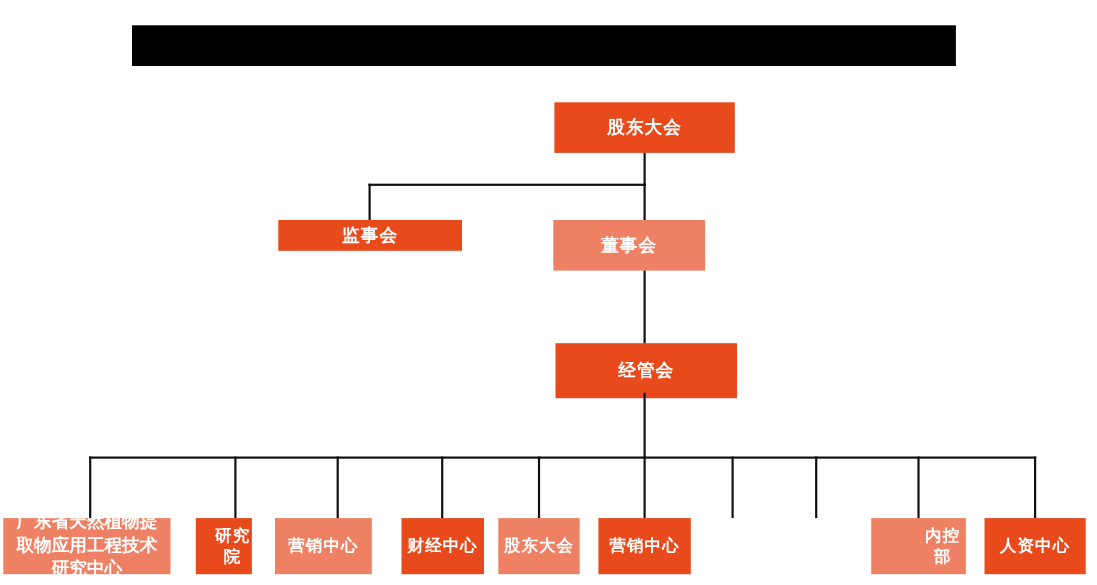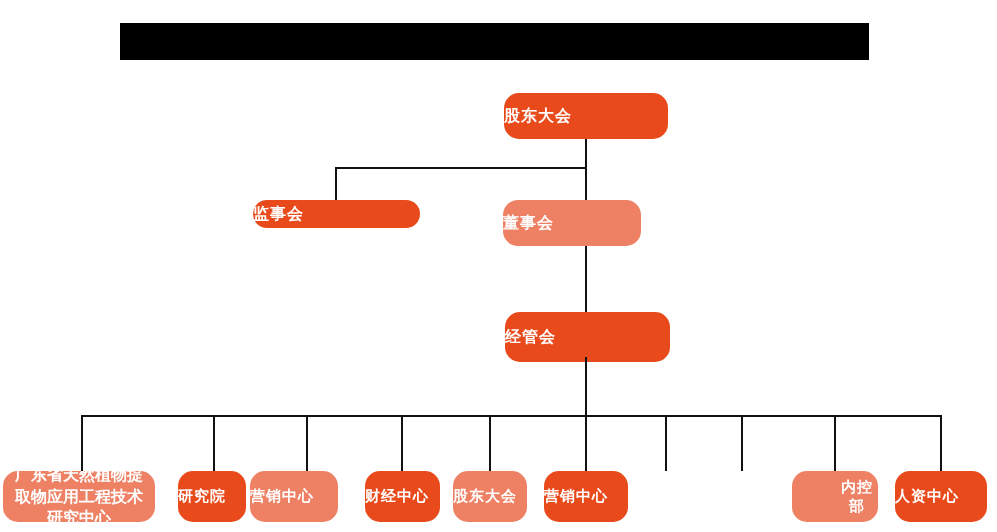--- a/index.html
+++ b/index.html
@@ -10,37 +10,36 @@
     font-family:"Liberation Sans","DejaVu Sans",sans-serif;
     overflow:hidden;
   }
   .redaction{
     position:absolute;
     left:120px;top:23px;width:749px;height:37px;
     background:var(--redaction,#000);
   }
   .node{
     position:absolute;
-    display:flex;align-items:center;
+    display:flex;align-items:center;justify-content:center;
     color:var(--text,#fff);
     font-size:16px;font-weight:700;
     letter-spacing:1px;
     text-align:center;
     box-sizing:border-box;
-    border-radius:15px;
   }
   .node.primary{background:var(--primary,#e84a1b);}
   .node.secondary{background:var(--secondary,#ee8164);}
   .n-root{left:504px;top:93px;width:164px;height:46px;}
   .n-supervisory{left:253px;top:200px;width:167px;height:28px;}
   .n-board{left:503px;top:200px;width:138px;height:46px;}
   .n-mgmt{left:505px;top:312px;width:165px;height:50px;}
   .dept{top:471px;height:51px;font-size:15px;}
   .d1{left:3px;width:152px;font-size:16px;font-weight:700;line-height:1.35;letter-spacing:0;padding:0 6px;}
-  .d2{left:178px;width:68px;}
+  .d2{left:178px;width:51px;padding-left:16px;}
   .d3{left:250px;width:88px;}
   .d4{left:365px;width:75px;}
   .d5{left:453px;width:74px;}
   .d6{left:544px;width:84px;}
   .d7{left:643px;width:47px;letter-spacing:0;}
   .d8{left:712px;width:61px;letter-spacing:0;}
   .d9{left:792px;width:86px;padding-left:44px;}
   .d10{left:895px;width:92px;}
   .line{position:absolute;background:var(--line,#111);}
 </style>

